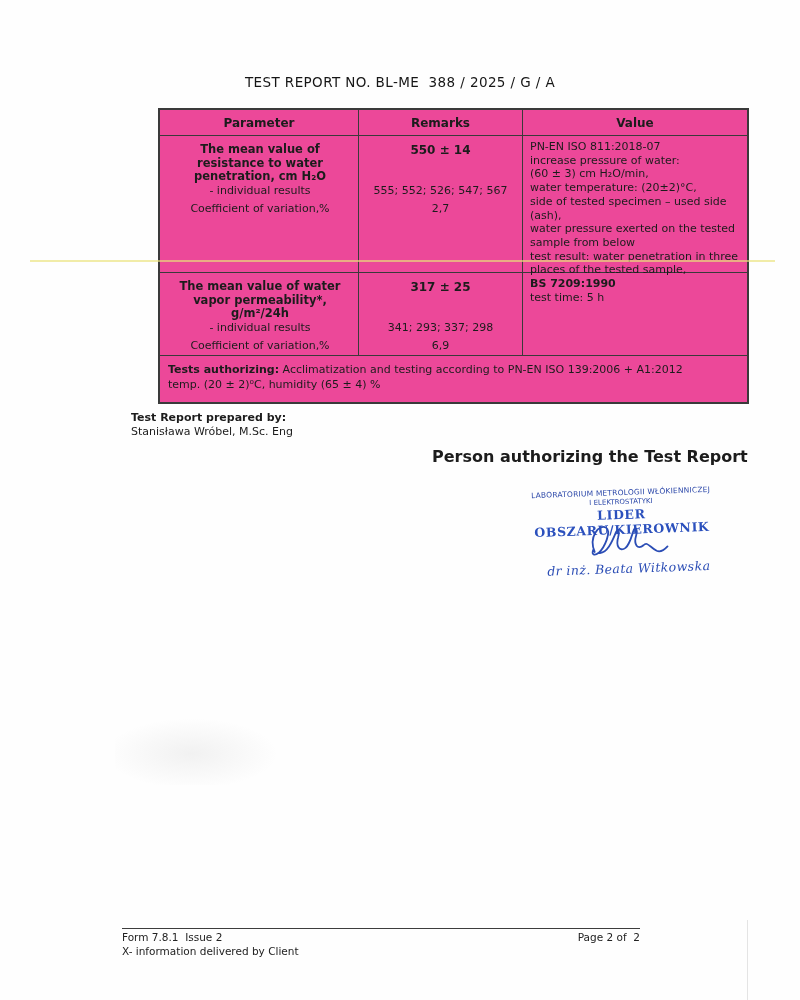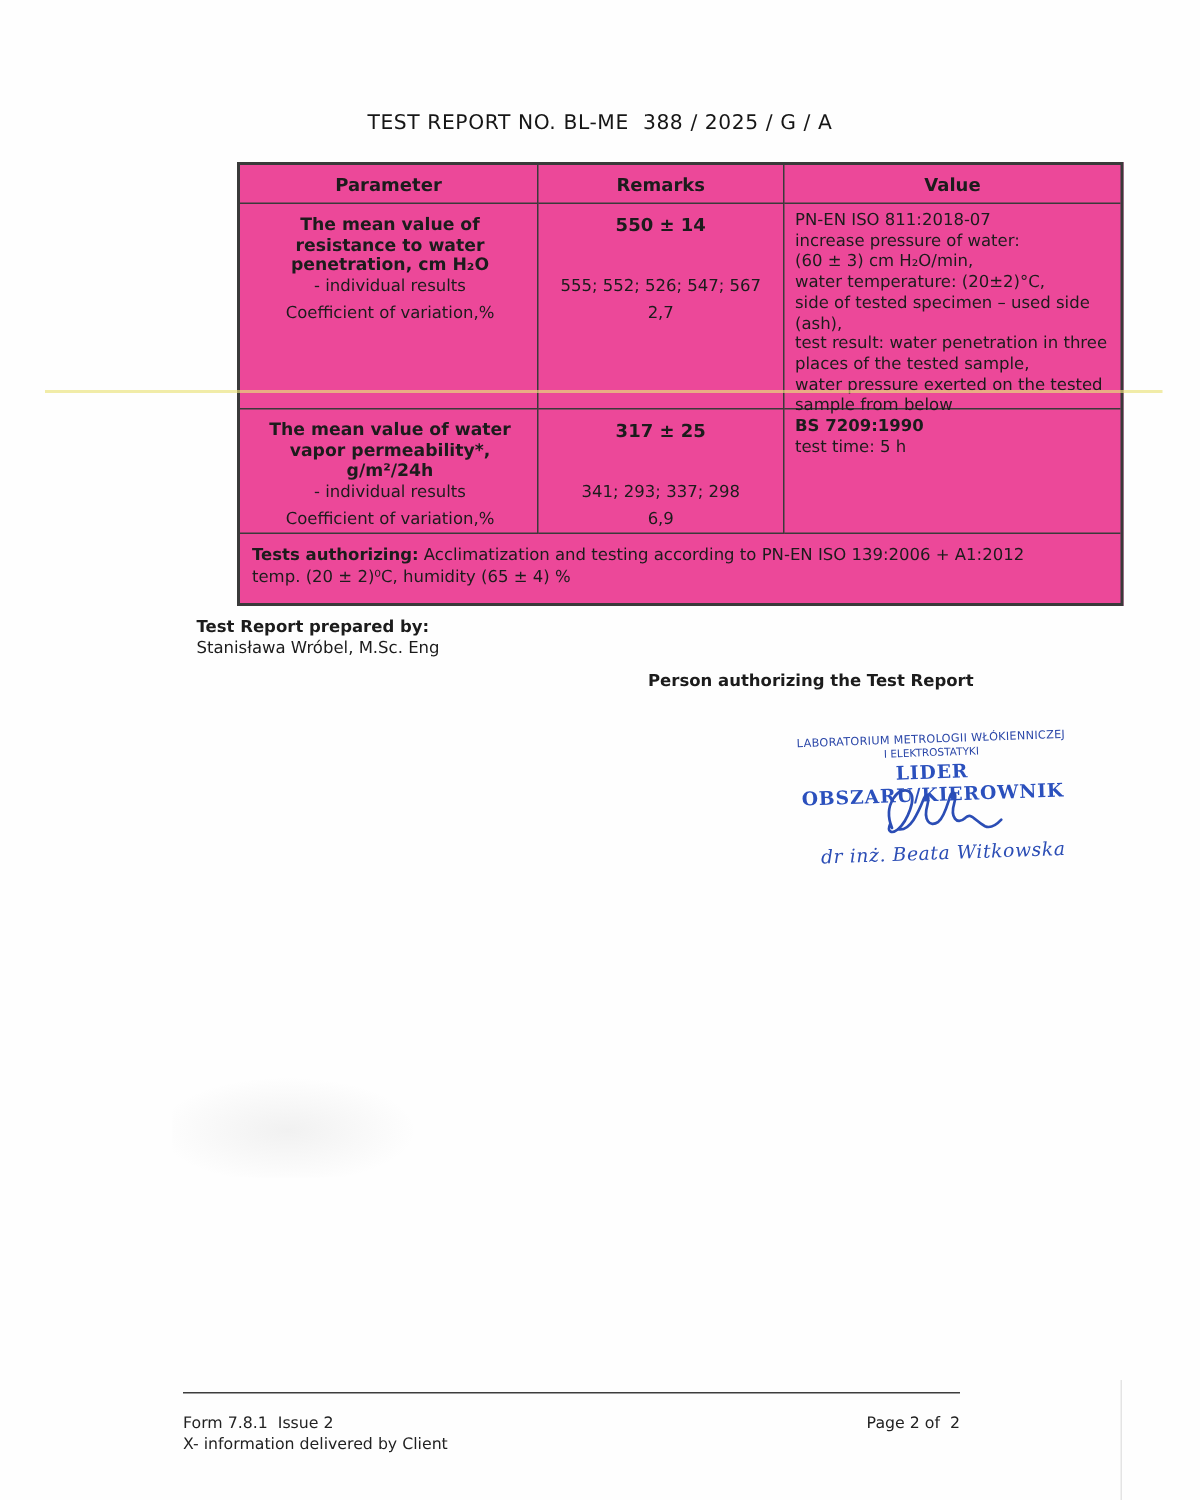--- a/index.html
+++ b/index.html
@@ -58,21 +58,21 @@
   }
   .cond-label { font-weight: bold; }
 
   
   .prepared { position: absolute; left: 131px; top: 411px; font-size: 11px; line-height: 14px; }
   .prepared .lbl { font-weight: bold; }
 
   
   .authorizing {
     position: absolute; left: 432px; top: 447px;
-    font-size: 11px; font-weight: bold;
+    font-size: 16px; font-weight: bold;
   }
 
   
   .stamp {
     position: absolute; left: 526px; top: 488px; width: 192px;
     transform: rotate(-2deg);
     color: #2b4db5; text-align: center;
   }
   .stamp-l1 { font-size: 7.5px; letter-spacing: 0.2px; color: #2a46a8; }
   .stamp-l2 { font-size: 7px; margin-top: 1px; color: #2a46a8; }
@@ -95,21 +95,21 @@
   }
   .end-rule { border-bottom: 1.5px solid #222; height: 13px; }
   .end-rule.left { width: 157px; }
   .end-rule.right { flex: 1; }
   .end-label { font-size: 11.5px; font-weight: bold; padding: 0 9px; line-height: 14px; }
 
   
   .footer {
     position: absolute; left: 122px; top: 928px; width: 518px;
     border-top: 1.5px solid #3d3d3d;
-    font-size: 10.5px; line-height: 13.5px; padding-top: 14px;
+    font-size: 10.5px; line-height: 13.5px; padding-top: 2px;
     color: #222;
   }
   .footer .frow { display: flex; justify-content: space-between; }
 
   
   .yellow-line {
     position: absolute; left: 30px; top: 260px; width: 745px; height: 2px;
     background: #e9e27a; opacity: 0.65; z-index: 5;
   }
   .smudge {
@@ -150,22 +150,22 @@
         <div class="mean-val">550 ± 14</div>
         <div class="sub-value">555; 552; 526; 547; 567</div>
         <div class="sub-value">2,7</div>
       </div>
       <div class="cell remarks-cell">
         <div class="rline">PN-EN ISO 811:2018-07</div>
         <div class="rline">increase pressure of water:</div>
         <div class="rline">(60 ± 3) cm H₂O/min,</div>
         <div class="rline">water temperature: (20±2)°C,</div>
         <div class="rline">side of tested specimen – used side (ash),</div>
+        <div class="rline">water pressure exerted on the tested sample from below</div>
         <div class="rline">test result: water penetration in three places of the tested sample,</div>
-        <div class="rline">water pressure exerted on the tested sample from below</div>
       </div>
     </div>
 
     <div class="trow data-row-2">
       <div class="cell param-cell">
         <div class="param-name">The mean value of water vapor permeability*, g/m²/24h</div>
         <div class="sub-label">- individual results</div>
         <div class="sub-label">Coefficient of variation,%</div>
       </div>
       <div class="cell value-cell">

